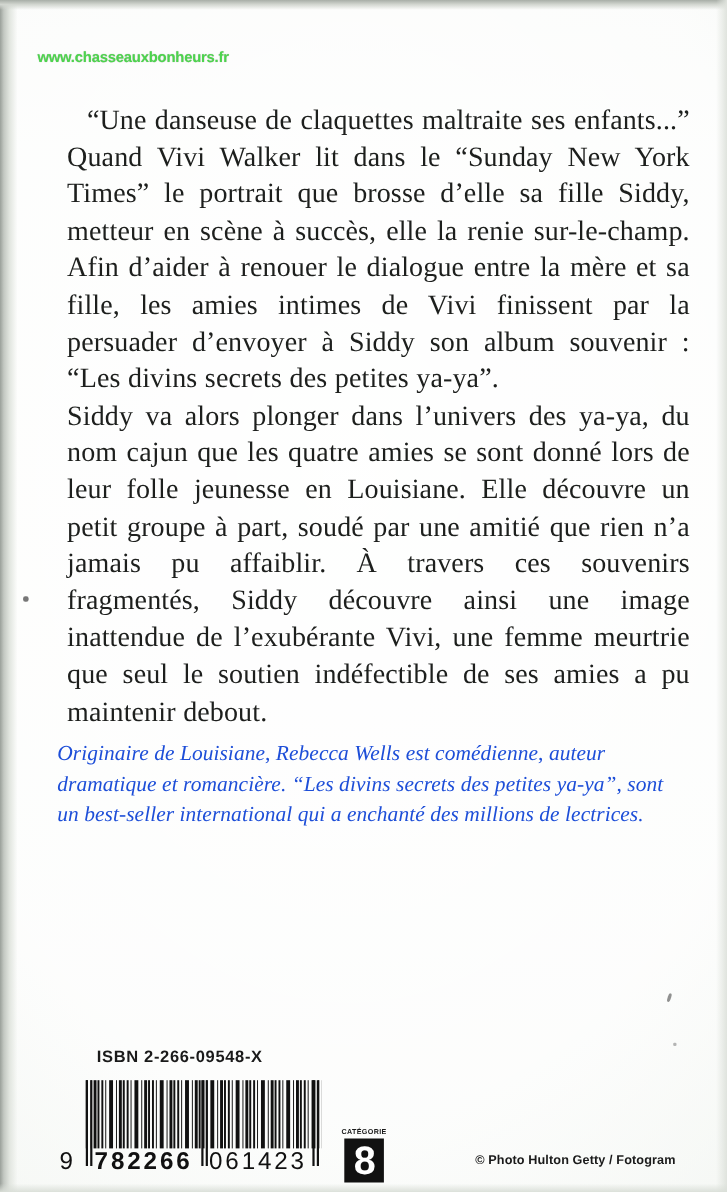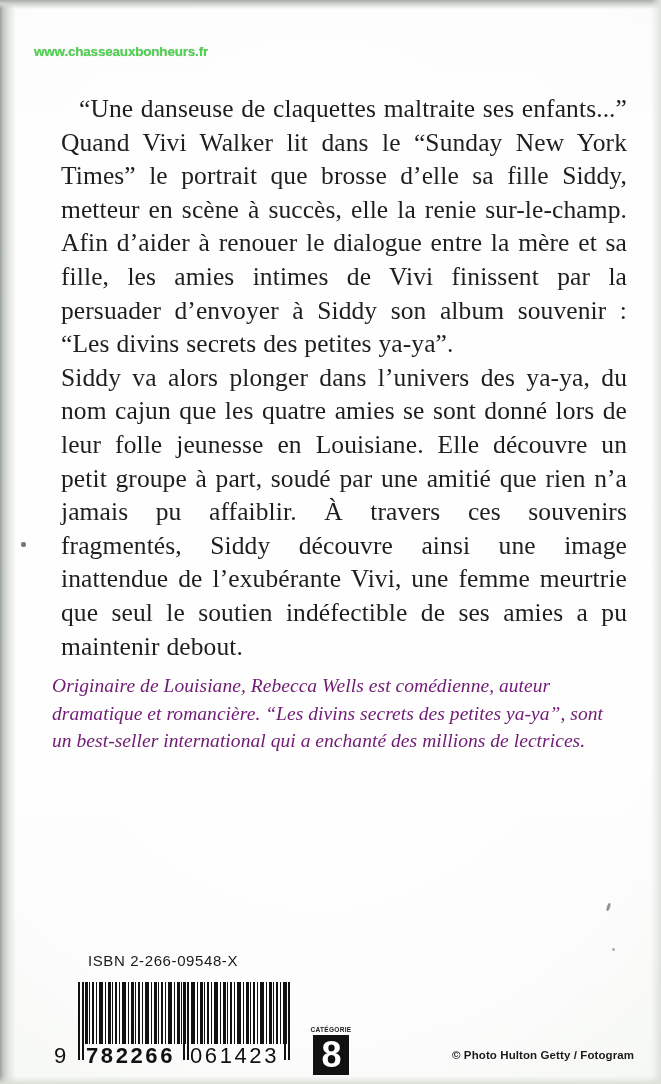--- a/index.html
+++ b/index.html
@@ -92,33 +92,33 @@
   
   #author-note {
     position: absolute;
     left: 52px;
     top: 672px;
     width: 562px;
     margin: 0;
     font-style: italic;
     font-size: 19.5px;
     line-height: 27.5px;
-    color: #701a75;
+    color: #1d4ed8;
     text-align: left;
     letter-spacing: 0.05px;
   }
 
   
   #isbn-text {
     position: absolute;
     left: 88px;
     top: 952px;
     font-family: "Liberation Sans", sans-serif;
     font-size: 15px;
-    font-weight: 400;
+    font-weight: 700;
     letter-spacing: 0.6px;
     color: #1a1a1a;
   }
 
   #barcode-block {
     position: absolute;
     left: 78px;
     top: 982px;
     width: 214px;
     height: 62px;
@@ -211,21 +211,20 @@
   
   #photo-credit {
     position: absolute;
     left: 432px;
     top: 1049px;
     font-family: "Liberation Sans", sans-serif;
     font-size: 11.5px;
     font-weight: 700;
     letter-spacing: 0.1px;
     color: #1a1a1a;
-    margin-left: 20px;
   }
 
   
   .speck { position: absolute; background: #4a4a4a; pointer-events: none; border-radius: 40%; }
   #speck-1 { left: 21px; top: 542px; width: 5px; height: 5px; opacity: 0.75; }
   #speck-2 { left: 607px; top: 903px; width: 3px; height: 8px; opacity: 0.6; transform: rotate(18deg); }
   #speck-3 { left: 612px; top: 948px; width: 3px; height: 3px; opacity: 0.4; }
 </style>
 </head>
 <body>

